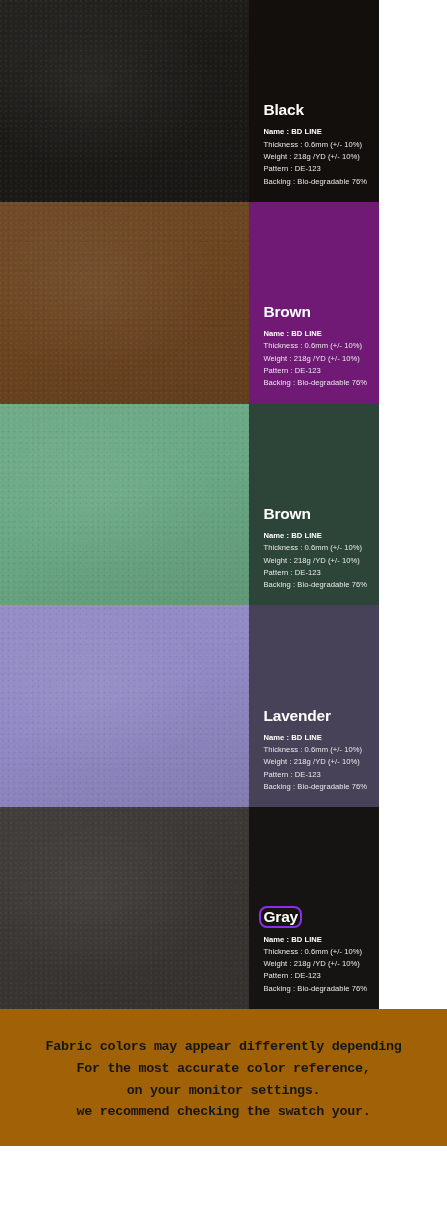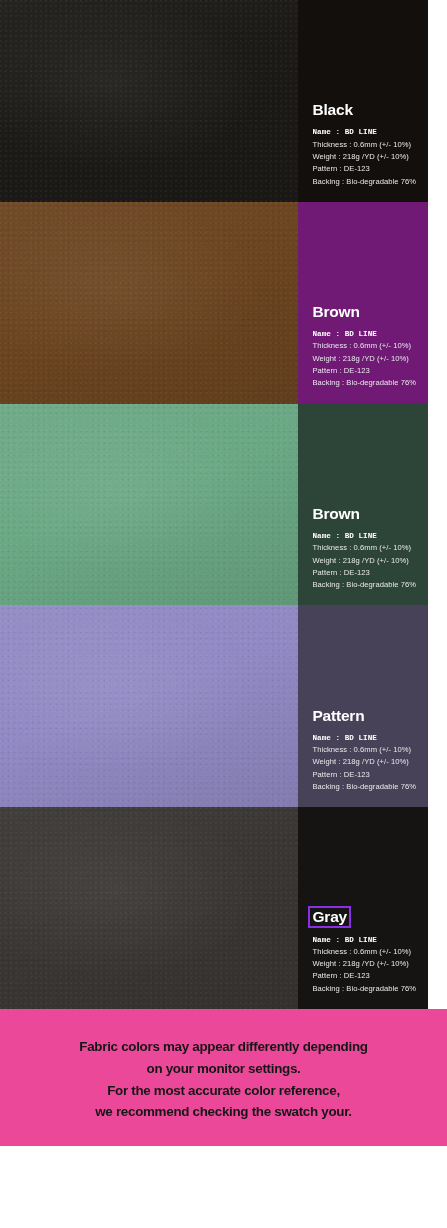--- a/index.html
+++ b/index.html
@@ -20,21 +20,21 @@
   .brand-title {
     font-size:35px;
     font-weight:bold;
     letter-spacing:-0.5px;
     color:#1a1a1a;
     line-height:1;
     padding-bottom:16px;
   }
 
   
-  .swatch-block { width:428px; height:1009px; display:flex; flex-direction:column; }
+  .swatch-block { width:379px; height:1009px; display:flex; flex-direction:column; }
   .swatch-row {
     position:relative;
     flex:1 1 0;
     display:flex;
     overflow:hidden;
   }
   .swatch-color {
     position:relative;
     width:310px;
     height:100%;
@@ -81,30 +81,31 @@
     padding:0 2px;
     margin-left:-2px;
   }
   .spec-line {
     font-size:7.6px;
     color:#e9e9e9;
     line-height:1.62;
     letter-spacing:0.05px;
     white-space:nowrap;
   }
-  .spec-line.spec-name { font-weight:bold; color:#ffffff;font-family:Liberation Mono, monospace; }
+  .spec-line.spec-name { font-weight:bold; color:#ffffff; }
 
   
   .footer {
     height:137px;
     display:flex; flex-direction:column;
     align-items:center; justify-content:center;
     text-align:center;
-    background:#ec4899;
+    background:#a16207;
     padding-top:4px;
+    font-family:Liberation Mono, monospace;
   }
   .footer-line {
     font-size:13.4px;
     font-weight:bold;
     color:#161616;
     line-height:1.63;
     letter-spacing:-0.3px;
   }
 </style>
 </head>
@@ -155,44 +156,44 @@
           <div class="spec-line">Pattern : DE-123</div>
           <div class="spec-line">Backing : Bio-degradable 76%</div>
         </div>
       </div>
       <div class="swatch-row">
         <div class="swatch-color" style="background: rgb(145, 137, 196);">
           <div class="grain"></div>
           <div class="sheen"></div>
         </div>
         <div class="swatch-info" style="background: rgb(71, 66, 87);">
-          <div class="color-name">Pattern</div>
+          <div class="color-name">Lavender</div>
           <div class="spec-line spec-name">Name : BD LINE</div>
           <div class="spec-line">Thickness : 0.6mm (+/- 10%)</div>
           <div class="spec-line">Weight : 218g /YD (+/- 10%)</div>
           <div class="spec-line">Pattern : DE-123</div>
           <div class="spec-line">Backing : Bio-degradable 76%</div>
         </div>
       </div>
       <div class="swatch-row">
         <div class="swatch-color" style="background: rgb(57, 54, 51);">
           <div class="grain"></div>
           <div class="sheen"></div>
         </div>
         <div class="swatch-info" style="background: rgb(21, 20, 19);">
-          <div class="color-name selected" style="outline-color: rgb(139, 47, 230);">Gray</div>
+          <div class="color-name selected" style="outline-color: rgb(139, 47, 230); border-radius: 6px;">Gray</div>
           <div class="spec-line spec-name">Name : BD LINE</div>
           <div class="spec-line">Thickness : 0.6mm (+/- 10%)</div>
           <div class="spec-line">Weight : 218g /YD (+/- 10%)</div>
           <div class="spec-line">Pattern : DE-123</div>
           <div class="spec-line">Backing : Bio-degradable 76%</div>
         </div>
       </div>
     </div>
 
   <div class="footer">
       <div class="footer-line">Fabric colors may appear differently depending</div>
+      <div class="footer-line">For the most accurate color reference,</div>
       <div class="footer-line">on your monitor settings.</div>
-      <div class="footer-line">For the most accurate color reference,</div>
       <div class="footer-line">we recommend checking the swatch your.</div>
     </div>
 
 </div>
 
 </body></html>

